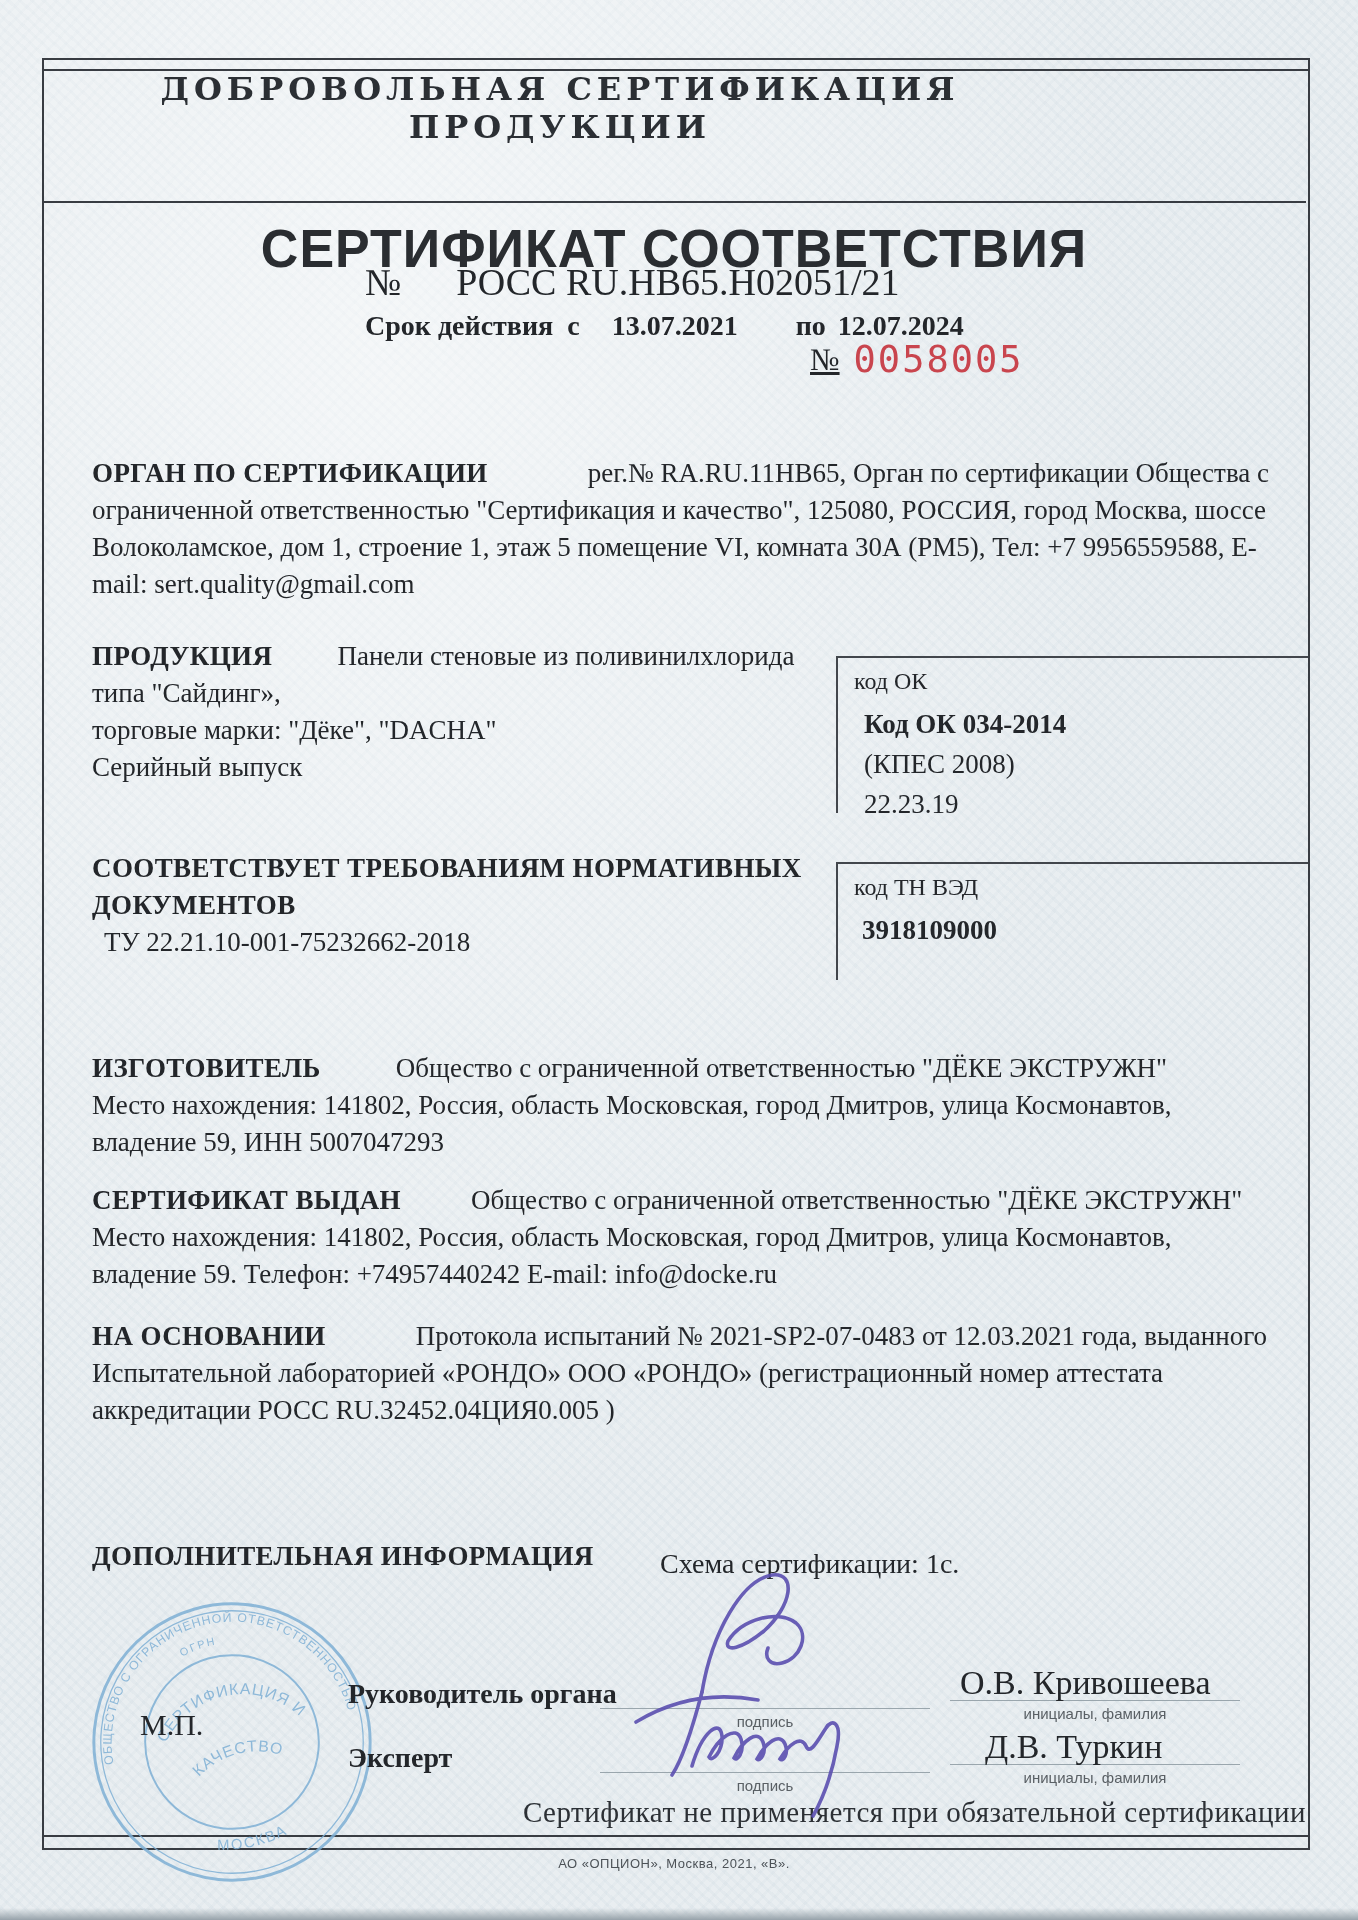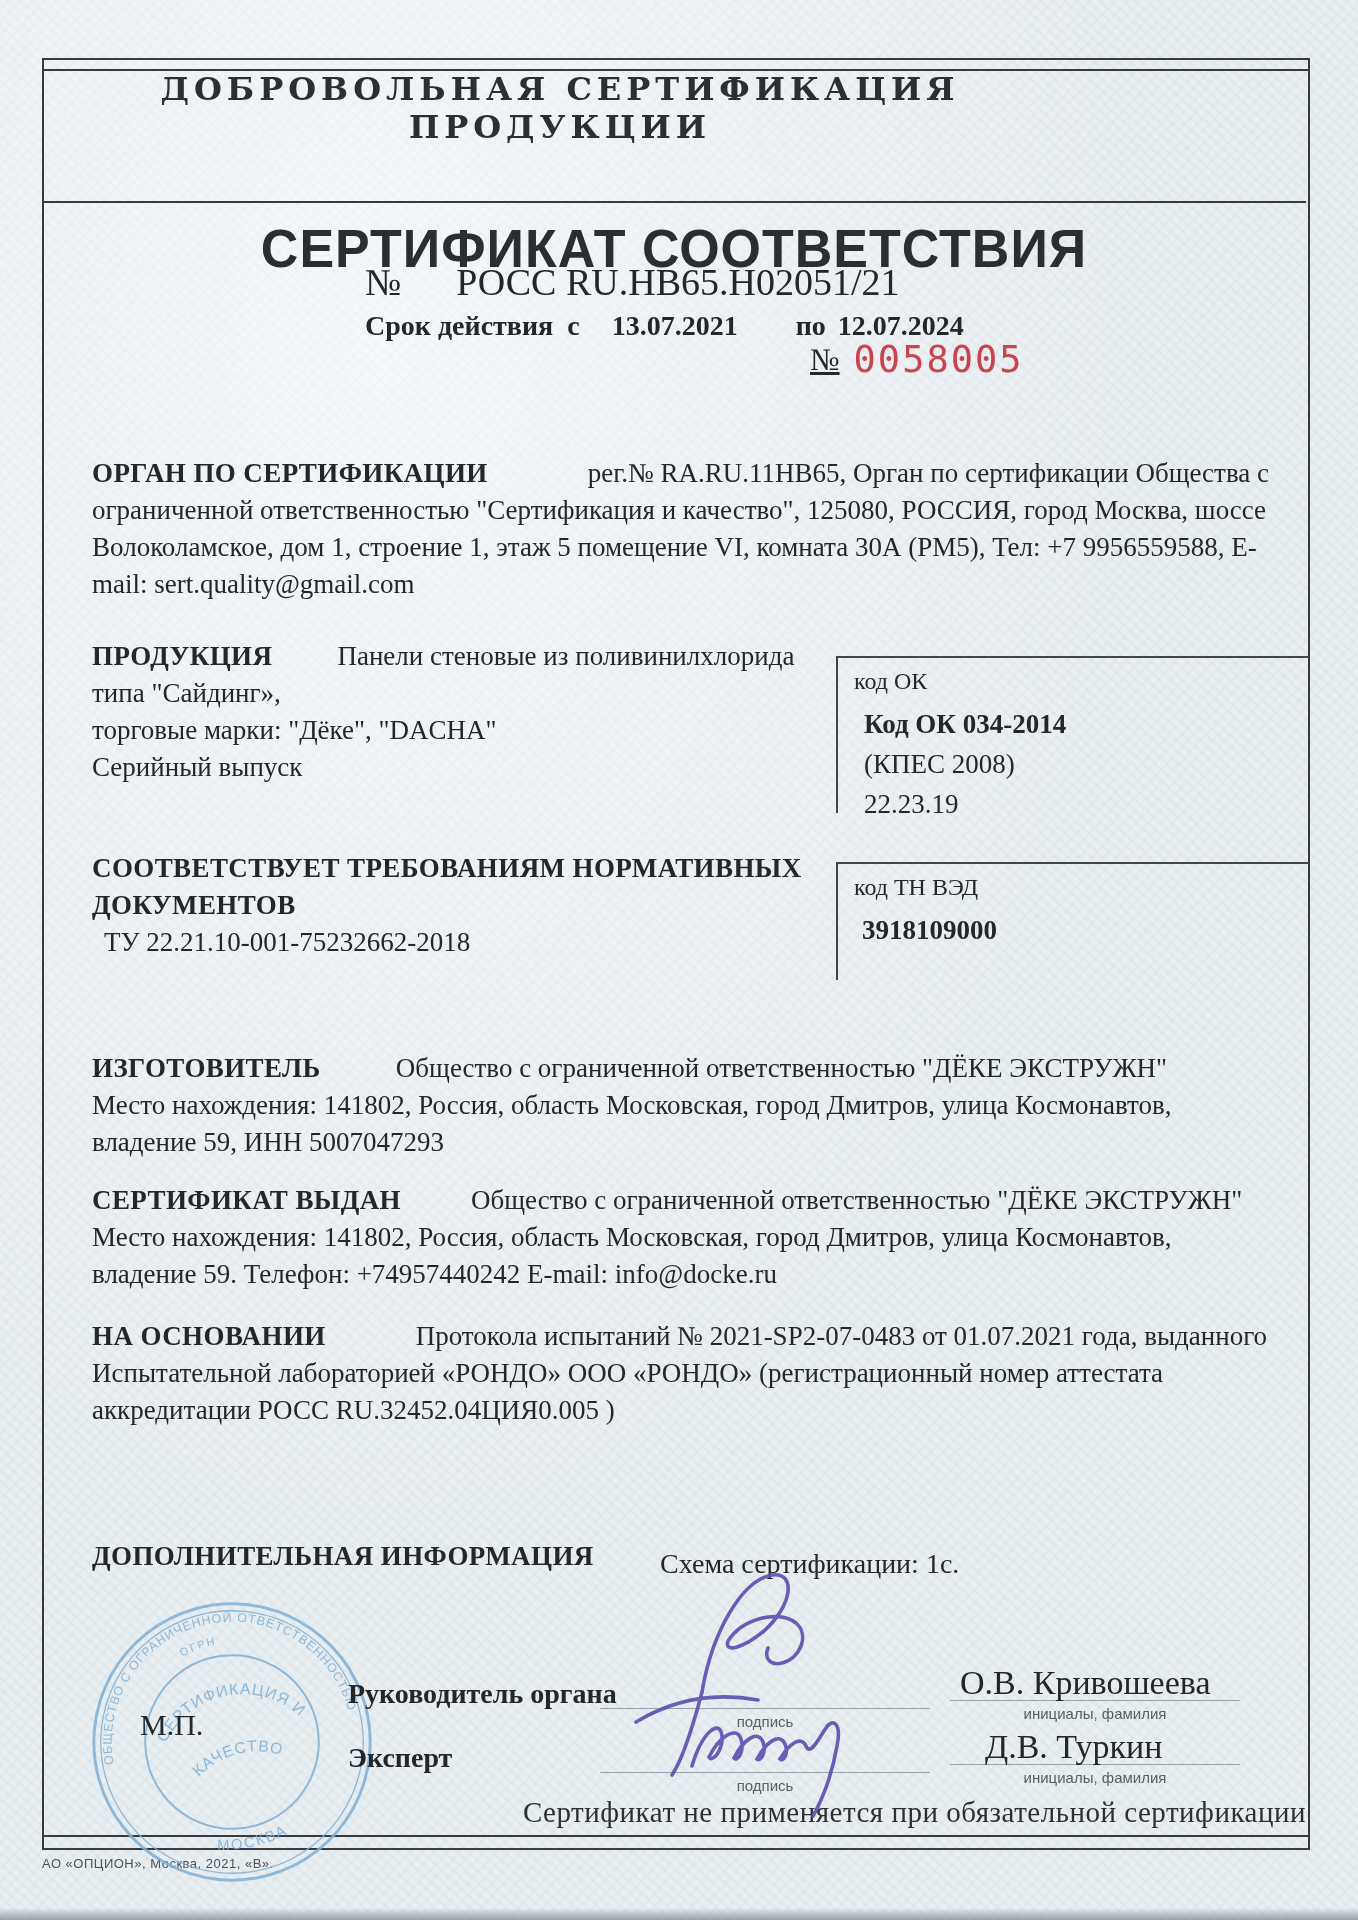--- a/index.html
+++ b/index.html
@@ -48,21 +48,21 @@
   .codebox .cb-first{margin-top:8px;font-weight:bold;}
   .addl-value{position:absolute;left:660px;top:1548px;font-size:28px;z-index:2;}
   .mp{position:absolute;left:140px;top:1708px;font-size:30px;z-index:3;}
   .role{position:absolute;font-weight:700;font-size:28px;z-index:3;}
   .person{position:absolute;font-size:34px;z-index:3;}
   .sigline{position:absolute;height:1px;background:#9aa6ad;z-index:2;}
   .caption{position:absolute;font-family:"Liberation Sans",sans-serif;font-size:15px;
     color:#5a6065;text-align:center;z-index:3;}
   .bottom-note{position:absolute;left:42px;top:1796px;width:1264px;text-align:right;
     font-size:29px;letter-spacing:.5px;color:#2c3035;z-index:2;}
-  .print-footer{position:absolute;left:42px;top:1856px;width:1264px;text-align:left;
+  .print-footer{position:absolute;left:42px;top:1856px;width:1264px;text-align:center;
     font-family:"Liberation Sans",sans-serif;font-size:13px;color:#4c5257;letter-spacing:.5px;}
   .stamp{position:absolute;left:84px;top:1594px;width:296px;height:296px;
     transform:rotate(-16deg);z-index:1;opacity:.85;}
   .sigs{position:absolute;left:540px;top:1560px;width:400px;height:272px;z-index:4;}
 </style>
 </head>
 <body>
 
 <div class="page">
 
@@ -121,21 +121,21 @@
     <div class="tline">владение 59, ИНН 5007047293</div>
   </div>
 
   <div class="sec" id="sec-issued" style="left:92px;top:1182px;width:1216px">
     <div class="fline"><span class="lbl">СЕРТИФИКАТ ВЫДАН</span><span class="ftext">Общество с ограниченной ответственностью "ДЁКЕ ЭКСТРУЖН"</span></div>
     <div class="tline">Место нахождения: 141802, Россия, область Московская, город Дмитров, улица Космонавтов,</div>
     <div class="tline">владение 59. Телефон: +74957440242 E-mail: info@docke.ru</div>
   </div>
 
   <div class="sec" id="sec-basis" style="left:92px;top:1318px;width:1216px">
-    <div class="fline"><span class="lbl">НА ОСНОВАНИИ</span><span class="ftext">Протокола испытаний № 2021-SP2-07-0483 от 01.07.2021 года, выданного</span></div>
+    <div class="fline"><span class="lbl">НА ОСНОВАНИИ</span><span class="ftext">Протокола испытаний № 2021-SP2-07-0483 от 12.03.2021 года, выданного</span></div>
     <div class="tline">Испытательной лабораторией «РОНДО» ООО «РОНДО» (регистрационный номер аттестата</div>
     <div class="tline">аккредитации РОСС RU.32452.04ЦИЯ0.005 )</div>
   </div>
 
   <div class="sec" style="left:92px;top:1538px">
     <span class="lbl">ДОПОЛНИТЕЛЬНАЯ ИНФОРМАЦИЯ</span>
   </div>
   <div class="addl-value">Схема сертификации: 1с.</div>
 
   <svg class="stamp" viewBox="0 0 300 300">

